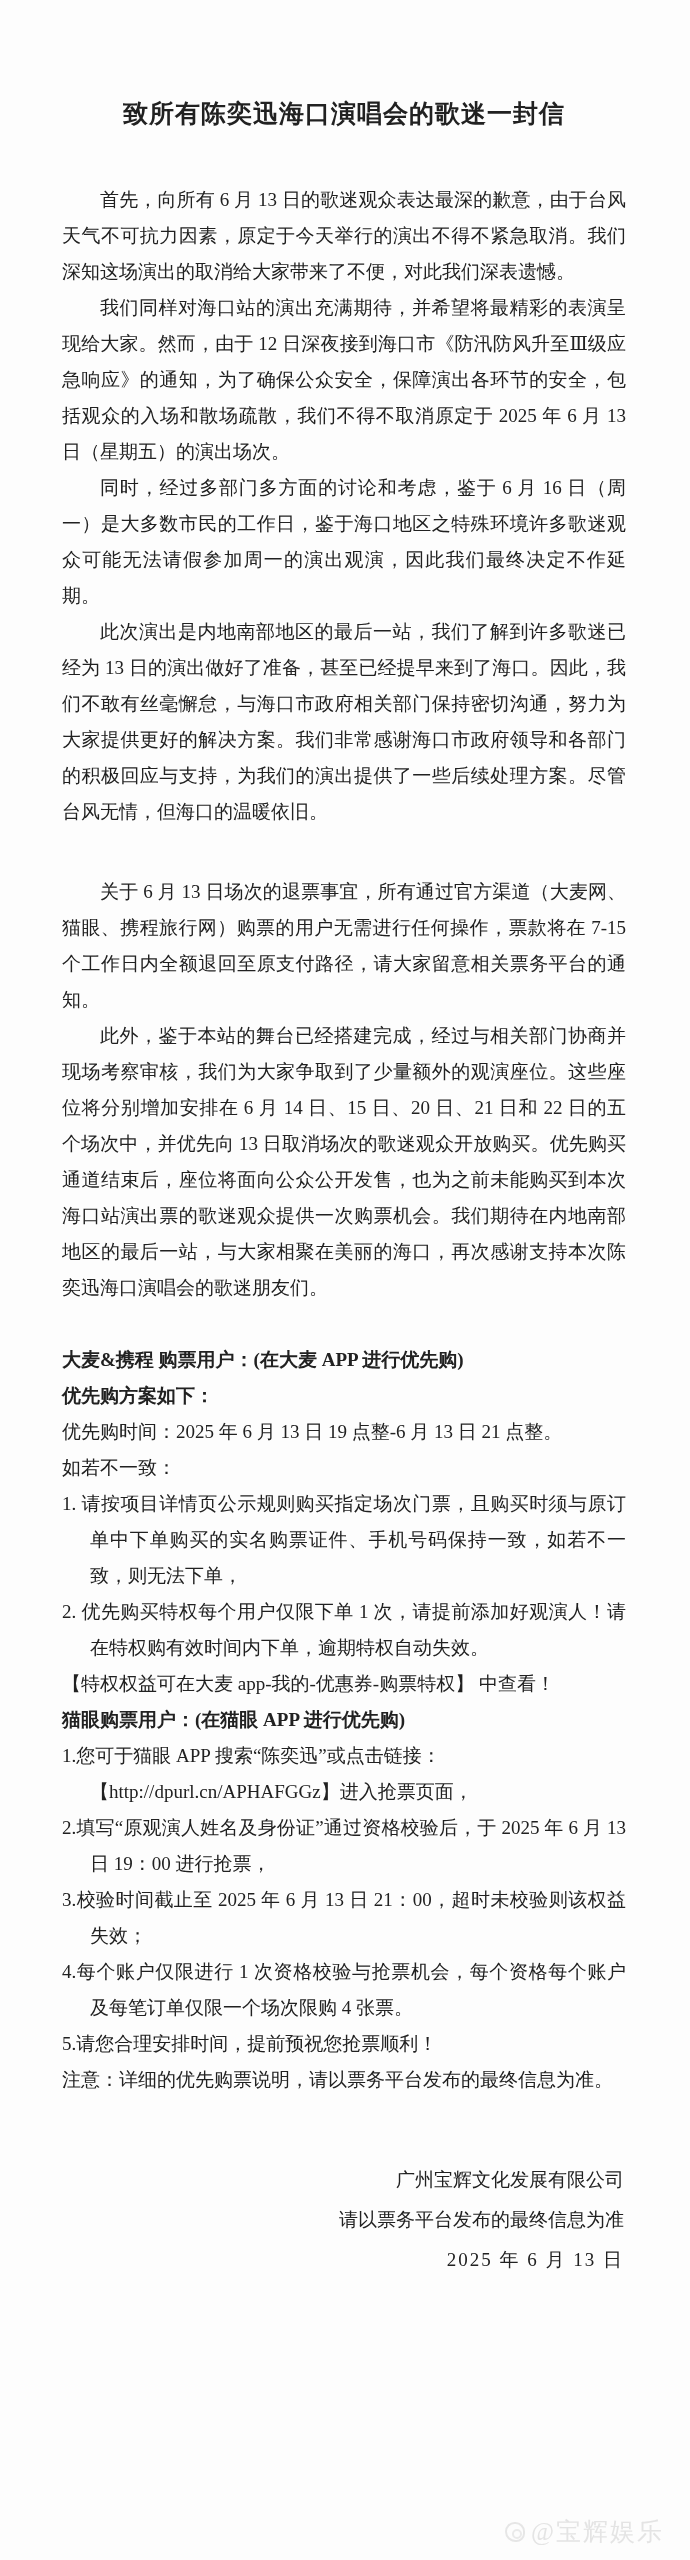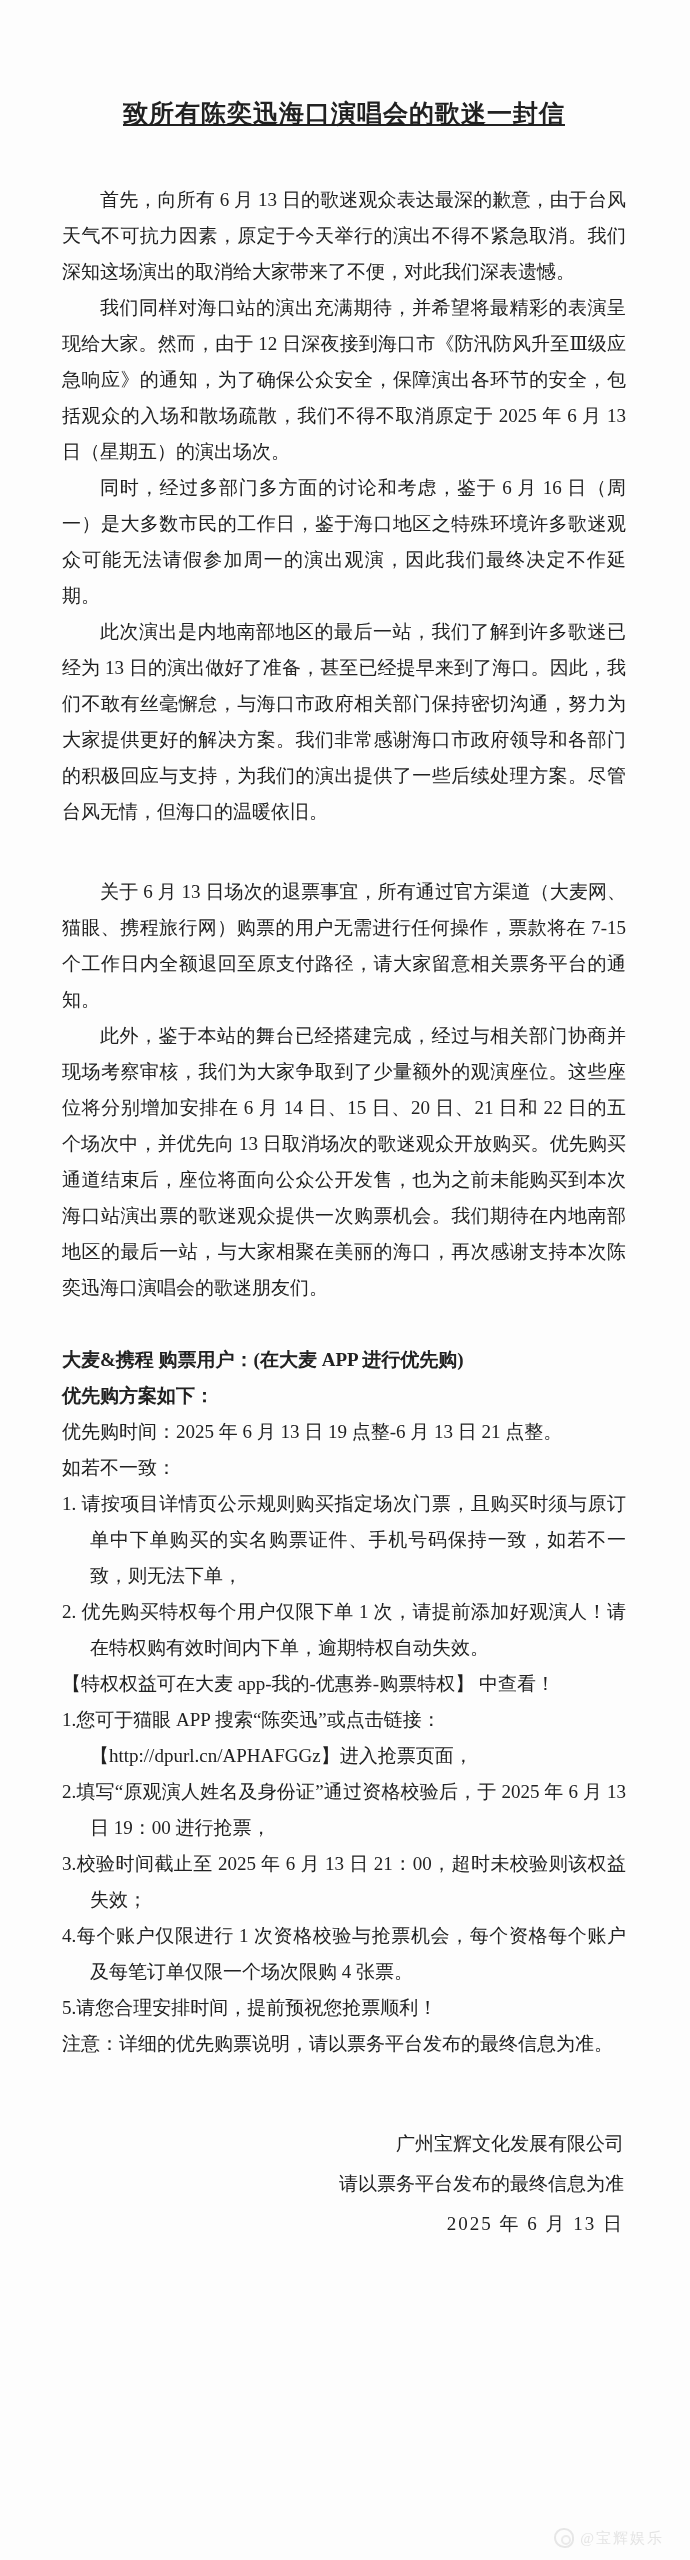--- a/index.html
+++ b/index.html
@@ -13,21 +13,20 @@
     box-sizing:border-box;
   }
   .content{padding:96px 64px 0 62px;}
   .title{
     margin:0 0 50px 0;
     font-size:25px;
     font-weight:bold;
     text-align:center;
     letter-spacing:1px;
     line-height:36px;
-    text-decoration:underline;
   }
   .body-text{font-size:19px;line-height:36px;text-align:justify;}
   .para{margin:0;text-indent:2em;}
   .line{margin:0;}
   .bold{font-weight:bold;}
   .sec{margin:0;}
   .sec-refund{margin-top:44px;}
   .sec-priority{margin-top:36px;}
   .list-item{padding-left:28px;text-indent:-28px;}
   .pre{white-space:pre-line;}
@@ -39,21 +38,21 @@
     line-height:40px;
     font-size:19px;
     padding-right:2px;
   }
   .sig-date{letter-spacing:2px;}
   .watermark{
     position:absolute;
     right:26px;bottom:12px;
     display:flex;align-items:center;gap:6px;
     color:#e4e4e4;
-    font-size:15px;
+    font-size:25px;
     letter-spacing:2px;
     user-select:none;
   }
   .wm-logo{
     display:inline-block;
     width:20px;height:20px;
     border:2px solid #e6e6e6;
     border-radius:50% 50% 45% 55%;
     box-sizing:border-box;
     position:relative;
@@ -88,20 +87,21 @@
     </section>
 
     <section class="sec sec-priority body-text">
       <div class="line bold">大麦&amp;携程 购票用户：(在大麦 APP 进行优先购)</div>
       <div class="line bold">优先购方案如下：</div>
       <div class="line">优先购时间：2025 年 6 月 13 日 19 点整-6 月 13 日 21 点整。</div>
       <div class="line">如若不一致：</div>
       <div class="line list-item">1. 请按项目详情页公示规则购买指定场次门票，且购买时须与原订单中下单购买的实名购票证件、手机号码保持一致，如若不一致，则无法下单，</div>
       <div class="line list-item">2. 优先购买特权每个用户仅限下单 1 次，请提前添加好观演人！请在特权购有效时间内下单，逾期特权自动失效。</div>
       <div class="line">【特权权益可在大麦 app-我的-优惠券-购票特权】 中查看！</div>
+      <div class="line bold">猫眼购票用户：(在猫眼 APP 进行优先购)</div>
       <div class="line list-item pre">1.您可于猫眼 APP 搜索“陈奕迅”或点击链接：
 【http://dpurl.cn/APHAFGGz】进入抢票页面，</div>
       <div class="line list-item">2.填写“原观演人姓名及身份证”通过资格校验后，于 2025 年 6 月 13 日 19：00 进行抢票，</div>
       <div class="line list-item">3.校验时间截止至 2025 年 6 月 13 日 21：00，超时未校验则该权益失效；</div>
       <div class="line list-item">4.每个账户仅限进行 1 次资格校验与抢票机会，每个资格每个账户及每笔订单仅限一个场次限购 4 张票。</div>
       <div class="line list-item">5.请您合理安排时间，提前预祝您抢票顺利！</div>
     </section>
 
     <div class="notice body-text">注意：详细的优先购票说明，请以票务平台发布的最终信息为准。</div>
 

